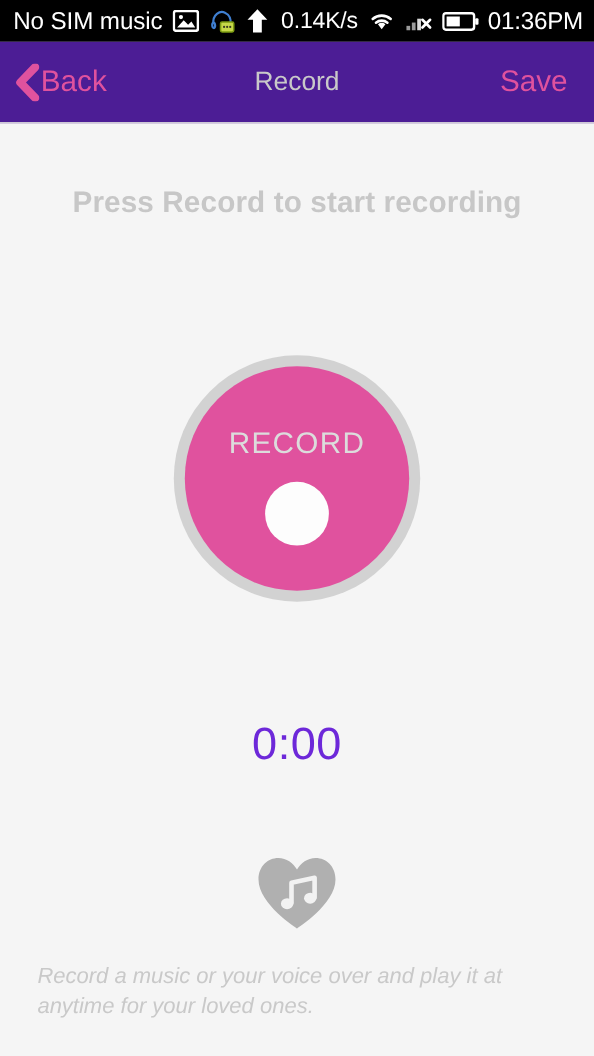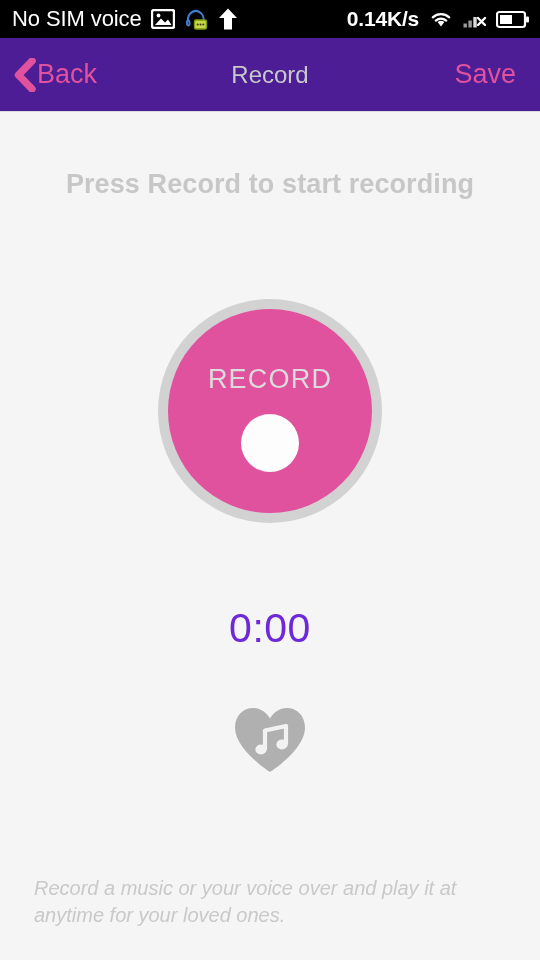--- a/index.html
+++ b/index.html
@@ -48,21 +48,20 @@
   }
   .sim-text {
     font-size: 22px;
     letter-spacing: -0.1px;
     white-space: nowrap;
   }
   .net-speed {
     font-size: 21px;
     white-space: nowrap;
     letter-spacing: -0.2px;
-    font-weight: bold;
   }
   .clock {
     font-size: 22px;
     white-space: nowrap;
     letter-spacing: -0.2px;
     margin-left: -2px;
   }
   .sb-icon {
     display: inline-flex;
     align-items: center;
@@ -113,20 +112,21 @@
     cursor: pointer;
   }
 
   
   .content {
     flex: 1 1 auto;
     position: relative;
     display: flex;
     flex-direction: column;
     align-items: center;
+    gap: 24px;
   }
   .headline {
     margin-top: 57px;
     color: #c7c7c7;
     font-size: 27px;
     font-weight: bold;
     text-align: center;
     letter-spacing: 0.1px;
   }
 
@@ -200,21 +200,21 @@
     box-sizing: border-box;
   }
 </style>
 </head>
 <body>
 
 <div class="phone">
 
   <div class="status-bar">
     <div class="status-left">
-      <span class="sim-text">No SIM voice</span>
+      <span class="sim-text">No SIM music</span>
 
       <span class="sb-icon">
         <svg width="24" height="20" viewBox="0 0 24 20">
           <rect x="1" y="1" width="22" height="18" rx="2" fill="none" stroke="#ffffff" stroke-width="2.4"></rect>
           <circle cx="7.5" cy="6.5" r="1.9" fill="#ffffff"></circle>
           <path d="M4 16 L10 9.5 L14 13.5 L17 10.5 L20.5 16 Z" fill="#ffffff"></path>
         </svg>
       </span>
 
       <span class="sb-icon">
@@ -256,20 +256,21 @@
       </span>
 
       <span class="sb-icon">
         <svg width="34" height="19" viewBox="0 0 34 19">
           <rect x="1" y="2" width="28" height="15" rx="2.4" fill="none" stroke="#ffffff" stroke-width="2.2"></rect>
           <rect x="4" y="5" width="12" height="9" fill="#ffffff"></rect>
           <rect x="30" y="6.5" width="3" height="6" rx="1" fill="#ffffff"></rect>
         </svg>
       </span>
 
+      <span class="clock">01:36PM</span>
     </div>
   </div>
 
   <div class="nav-bar">
     <div class="nav-back">
       <span class="chev">
         <svg width="24" height="34" viewBox="0 0 24 34">
           <path d="M20 3 L6.5 17 L20 31" fill="none" stroke="#e0529e" stroke-width="7.5" stroke-linecap="round" stroke-linejoin="round"></path>
         </svg>
       </span>

